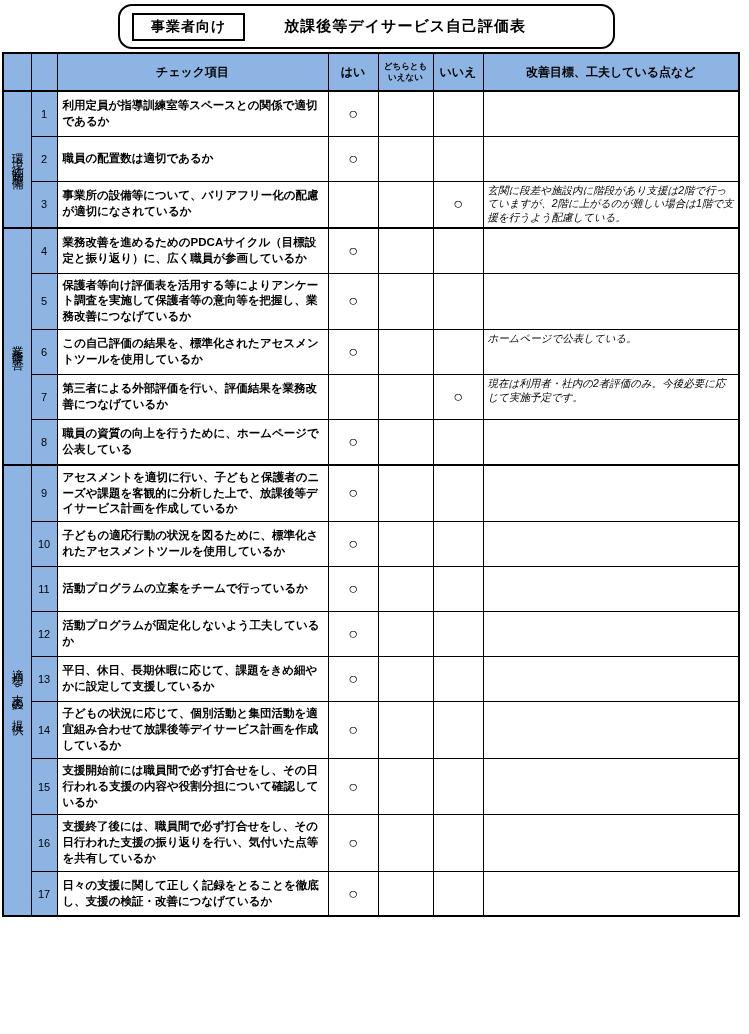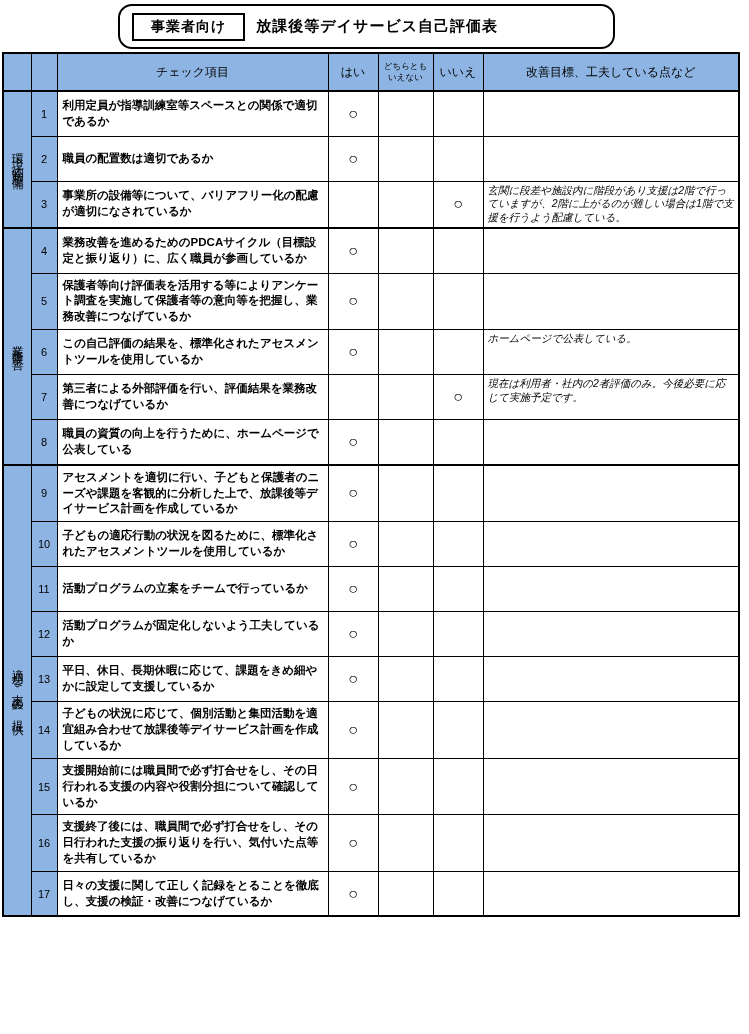--- a/index.html
+++ b/index.html
@@ -3,21 +3,21 @@
 <meta charset="utf-8">
 <style>
   * { margin:0; padding:0; box-sizing:border-box; }
   body { background:#ffffff; font-family:"Liberation Sans", sans-serif; color:#000; }
   .page { width:749px; height:1034px; background:#fff; overflow:hidden; position:relative; }
 
   
   .title-wrap {
     margin:4px 0 0 118px; width:497px; height:45px;
     border:2px solid #000; border-radius:14px;
-    display:flex; align-items:center; padding:0 12px;
+    display:flex; align-items:center; padding:0 12px;gap:28px;
   }
   .audience-box {
     border:2px solid #000; background:#fff;
     font-weight:bold; font-size:14px; letter-spacing:1px;
     padding:3px 17px; white-space:nowrap;
   }
   .title-text { font-weight:bold; font-size:15px; letter-spacing:1px; margin-left:11px; white-space:nowrap; }
 
   
   .meta { text-align:right; padding-right:12px; margin-top:1px; color:#4F81BD; font-weight:bold; line-height:1.25; }
@@ -25,21 +25,21 @@
   .facility { font-size:14.5px; letter-spacing:0.5px; }
 
   
   table.eval {
     border-collapse:collapse; table-layout:fixed;
     width:736px; margin:3px 0 0 2px;
     border:2px solid #000;
   }
   .eval th, .eval td { border:1px solid #000; }
   .eval thead th {
-    background:#8DB4E2; font-weight:normal; font-size:12px;
+    background:#8DB4E2; font-weight:bold; font-size:12px;
     height:38px; text-align:center; vertical-align:middle;
     border-bottom:2px solid #000; padding:2px;
   }
   .eval thead th.neither-col { font-size:8.5px; white-space:pre-line; line-height:1.35; }
   .cat-cell { background:#8DB4E2; text-align:center; vertical-align:middle; }
   .cat-cell .vertical-text {
     writing-mode:vertical-rl; text-orientation:upright;
     font-size:12px; letter-spacing:4px; display:inline-block;
   }
   .num-cell {

